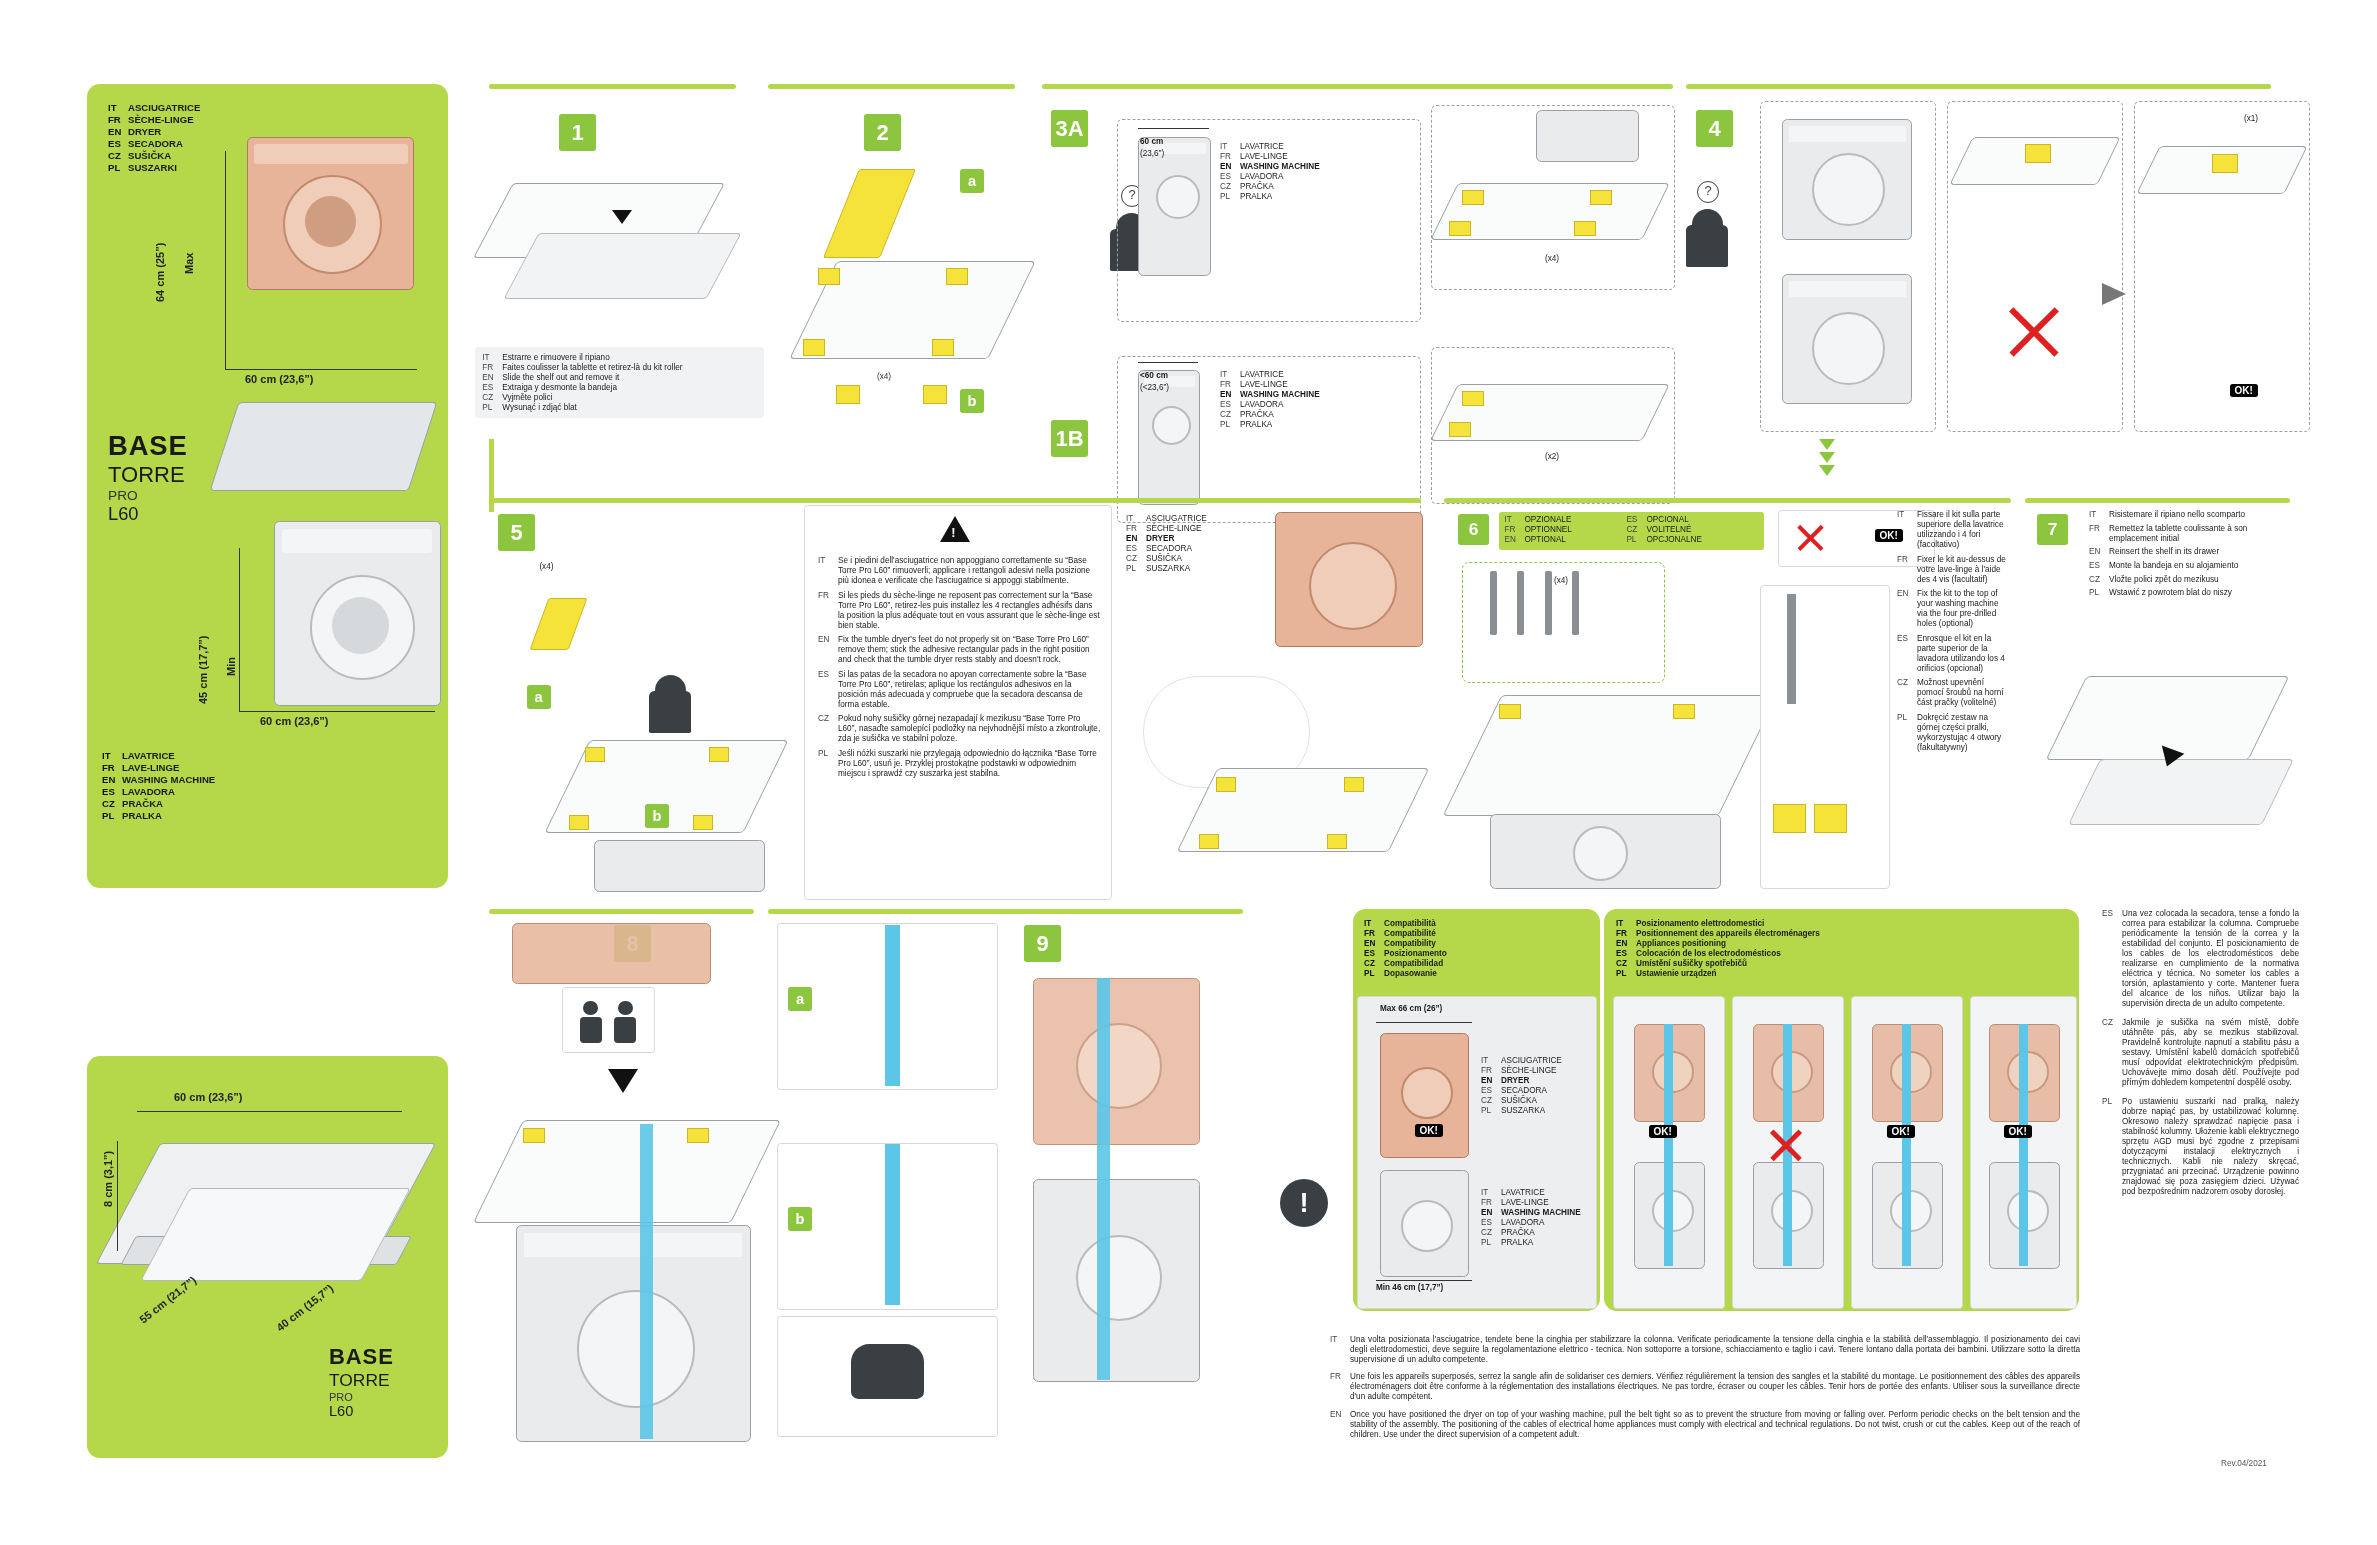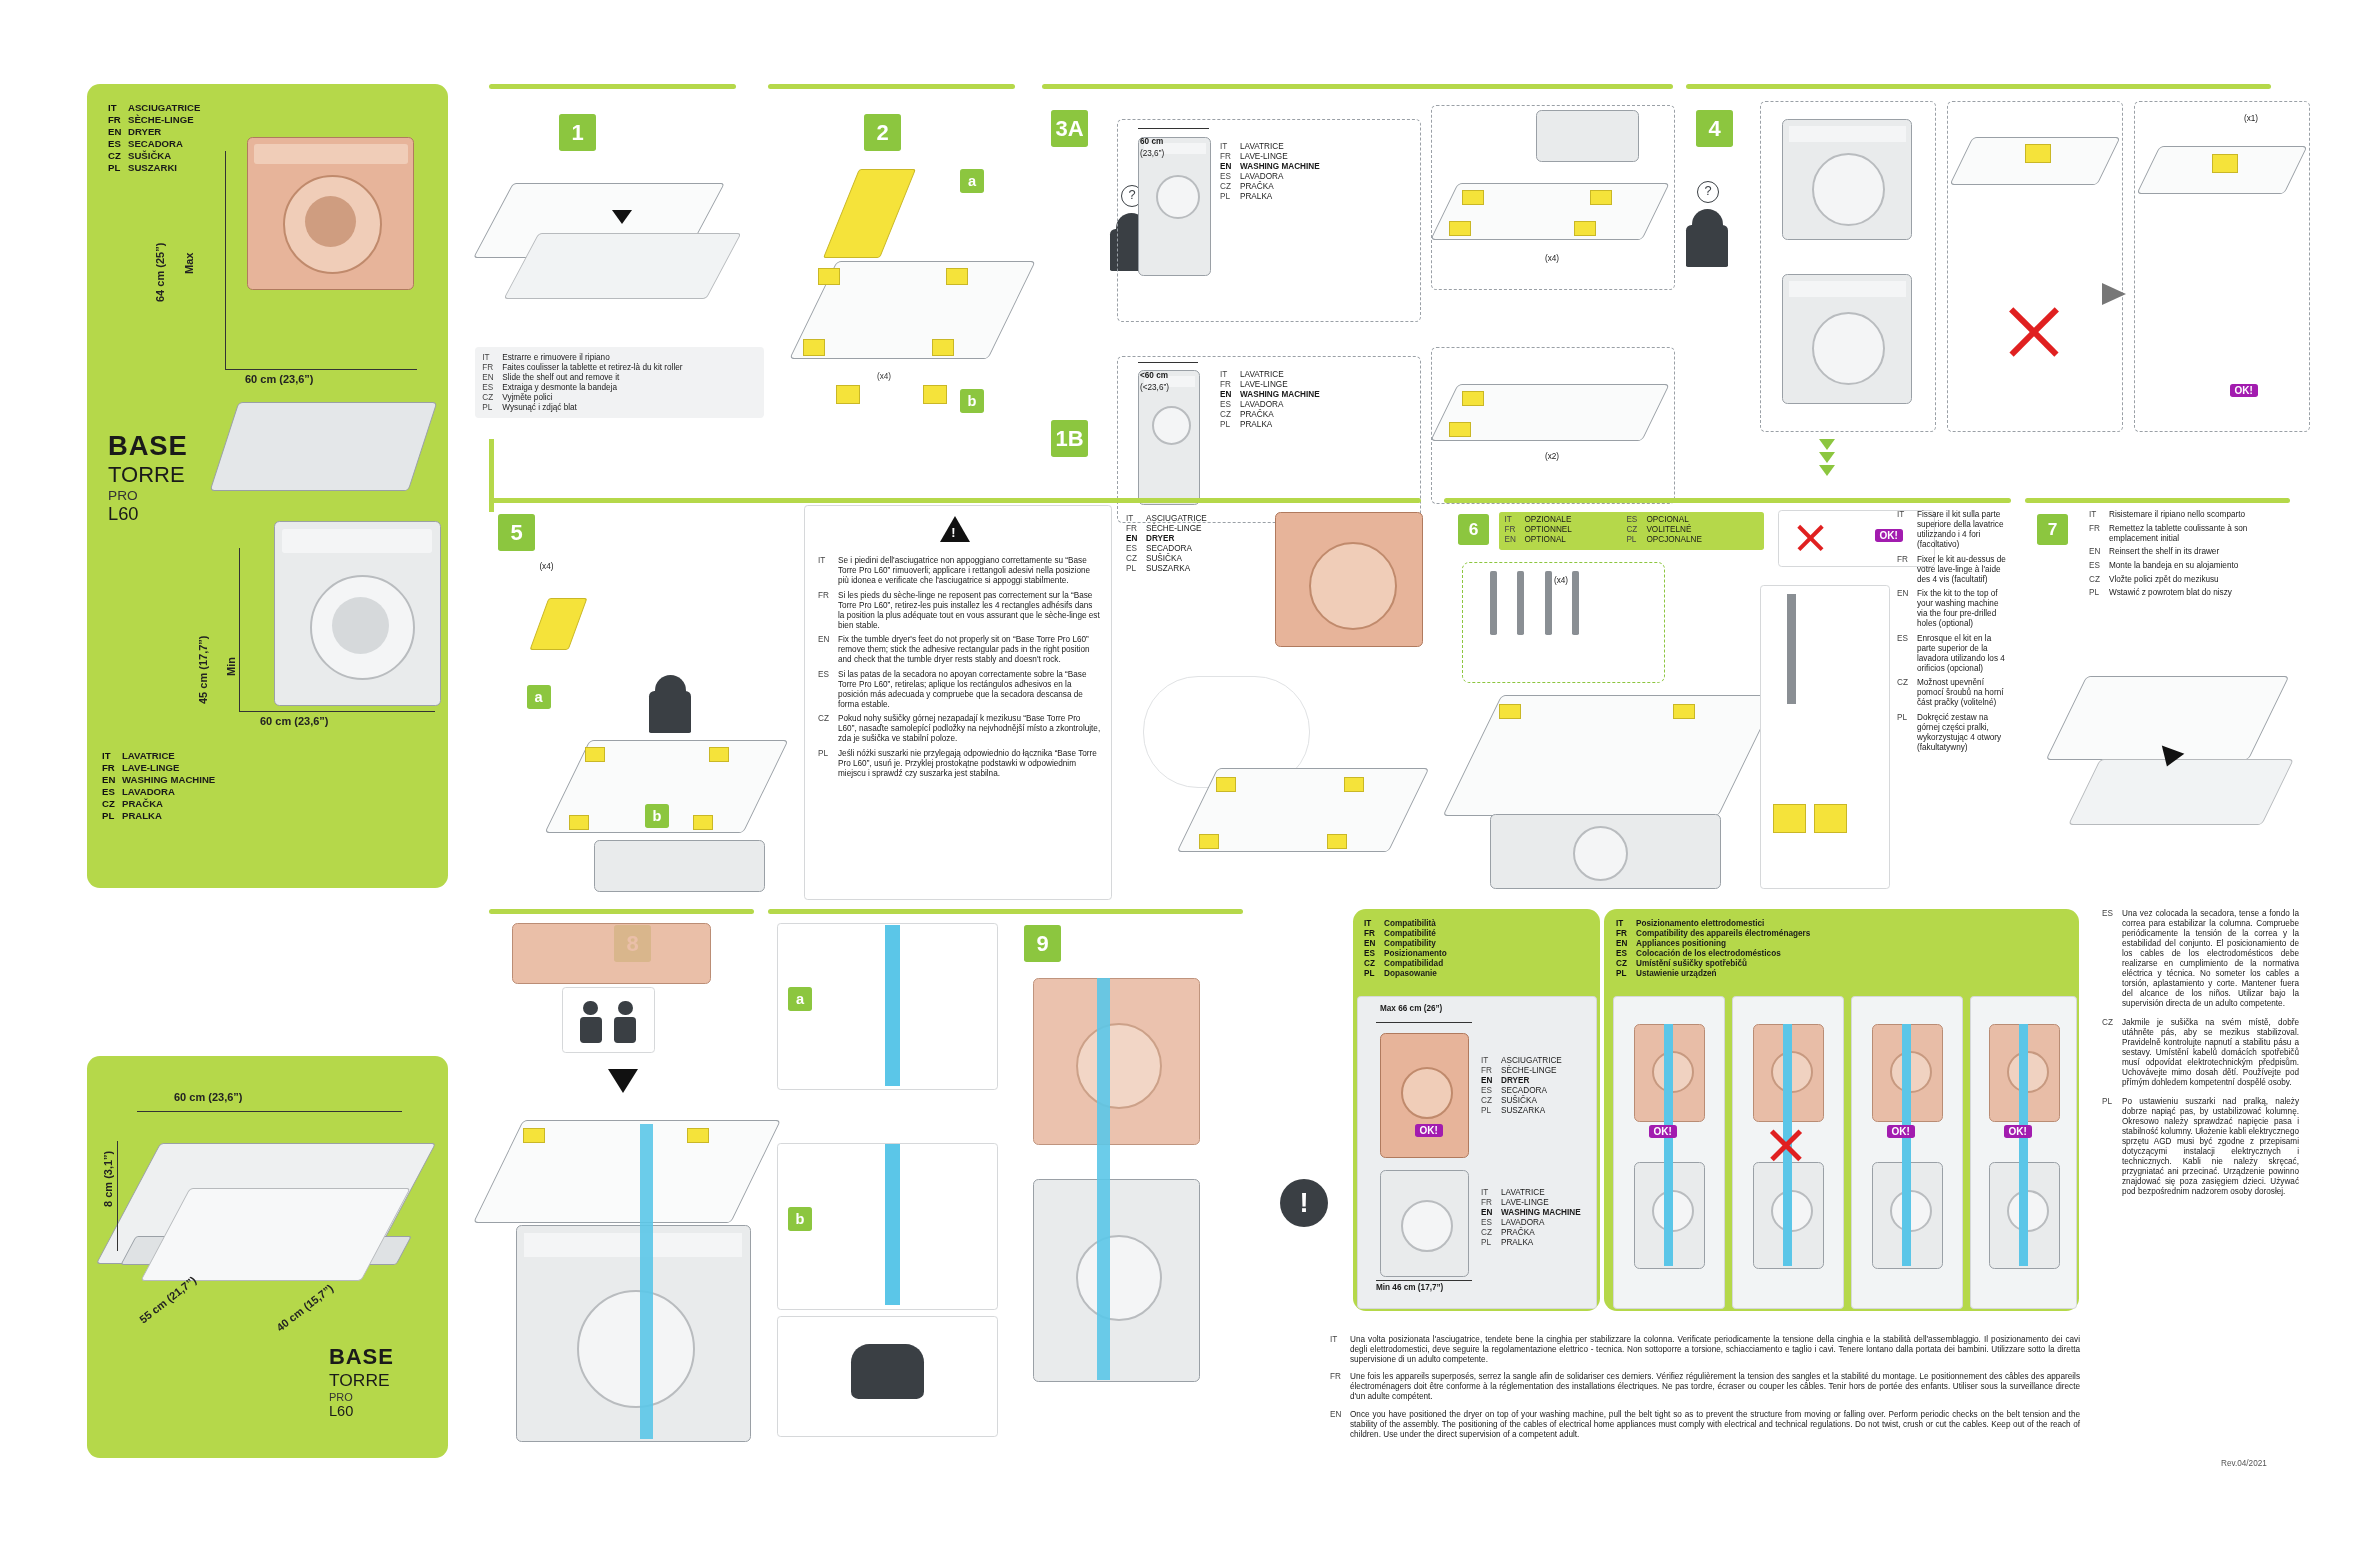--- a/index.html
+++ b/index.html
@@ -17,21 +17,21 @@
   .codeb{width:20px;display:inline-block;color:#111;font-weight:bold;}
   .rowline{display:flex;align-items:flex-start;}
   .stepnum{width:37px;height:37px;background:#8cc63f;color:#fff;font-weight:bold;font-size:22px;
            display:flex;align-items:center;justify-content:center;border-radius:2.7px;}
   .stepnum.sm{width:31px;height:31px;font-size:17.4px;}
   .panel{border:0.9px solid #d6d8da;background:#fff;border-radius:3.7px;}
   .dash{border:1.4px dashed #9aa0a6;border-radius:5.5px;}
   .dashgreen{border:1.8px dashed #8cc63f;border-radius:7.3px;}
   .greytext{color:#555;}
   .capbox{background:#f1f2f3;border-radius:3.7px;padding:5.5px 7.3px;}
-  .ok{background:#a21caf;color:#fff;font-weight:bold;font-size:10px;border-radius:2.7px;padding:0.9px 4.6px;}
+  .ok{background:#000000;color:#fff;font-weight:bold;font-size:10px;border-radius:2.7px;padding:0.9px 4.6px;}
   .yellow{background:#f5e33a;border:0.9px solid #c9b726;}
   .machine{background:#e9ebec;border:1.4px solid #9aa0a6;border-radius:5.5px;}
   .machine .door{border-radius:50%;border:2.7px solid #b9bcbf;background:#f4f5f6;}
   .brown{background:#e7b49a;border:1.4px solid #b07a5e;border-radius:5.5px;}
   .brown .door{border-radius:50%;border:2.7px solid #c08a6c;background:#f0cdb8;}
   .strap{background:#5bc6e8;}
   .arrowdown{width:0;height:0;border-left:10px solid transparent;border-right:10px solid transparent;border-top:14.6px solid #111;}
   .caret{width:0;height:0;border-left:8.2px solid transparent;border-right:8.2px solid transparent;border-top:11px solid #8cc63f;}
   .sqbadge{background:#8cc63f;color:#fff;font-weight:bold;font-size:14.6px;width:24px;height:24px;display:flex;align-items:center;justify-content:center;border-radius:2.7px;}
 
@@ -747,21 +747,21 @@
   </div>
 
   <div class="abs greenbox" style="left:1604px;top:909px;width:475px;height:402px;"></div>
   <div class="abs" style="left:1616px;top:919px;width:457px;">
     <div class="rowline xtiny bold">
         <span class="codeb">IT</span>
         <span>Posizionamento elettrodomestici</span>
       </div>
     <div class="rowline xtiny bold">
         <span class="codeb">FR</span>
-        <span>Compatibility des appareils électroménagers</span>
+        <span>Positionnement des appareils électroménagers</span>
       </div>
     <div class="rowline xtiny bold">
         <span class="codeb">EN</span>
         <span>Appliances positioning</span>
       </div>
     <div class="rowline xtiny bold">
         <span class="codeb">ES</span>
         <span>Colocación de los electrodomésticos</span>
       </div>
     <div class="rowline xtiny bold">

